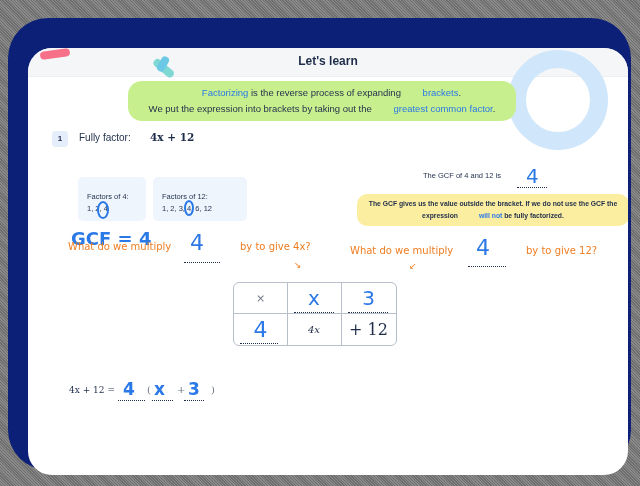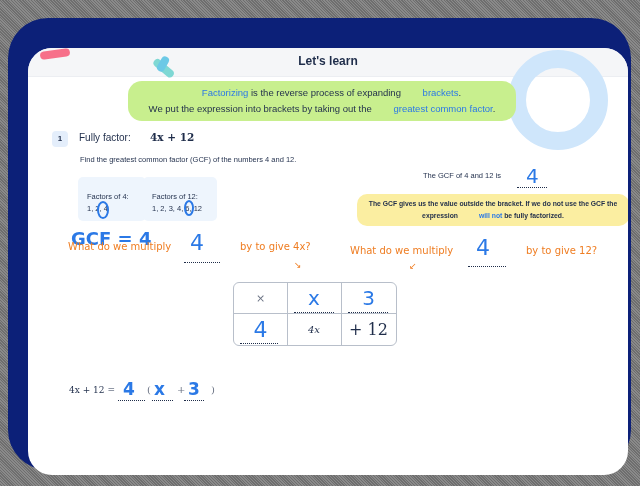--- a/index.html
+++ b/index.html
@@ -53,27 +53,26 @@
     </div>
 
     <div class="intro">
       <div><span class="blue">Factorizing</span><span> is the reverse process of expanding </span><span class="blue">brackets</span><span>.</span></div>
       <div><span>We put the expression into brackets by taking out the </span><span class="blue">greatest common factor</span><span>.</span></div>
     </div>
 
     <div class="qnum">1</div>
     <div class="qlabel">Fully factor:</div>
     <div class="qexpr">4x + 12</div>
-    <div class="instr">Find the greatest common factor (GCF) of the numbers 4 and 12.</div>
 
     <div class="fbox" style="left:50px;width:68px;">
       <div class="h">Factors of 4:</div>
       <div class="v">1, 2, 4</div>
     </div>
-    <div class="fbox" style="left:115px;width:74px;">
+    <div class="fbox" style="left:125px;width:74px;padding-left:20px;">
       <div class="h">Factors of 12:</div>
       <div class="v">1, 2, 3, 4, 6, 12</div>
     </div>
     <svg style="position:absolute;left:68px;top:152px;" width="14" height="20">
         <ellipse cx="7" cy="10" rx="5" ry="8" fill="none" stroke="#2b79e6" stroke-width="2"></ellipse>
       </svg>
     <svg style="position:absolute;left:155px;top:151px;" width="12" height="18">
         <ellipse cx="6" cy="9" rx="4" ry="7" fill="none" stroke="#2b79e6" stroke-width="2"></ellipse>
       </svg>
 

